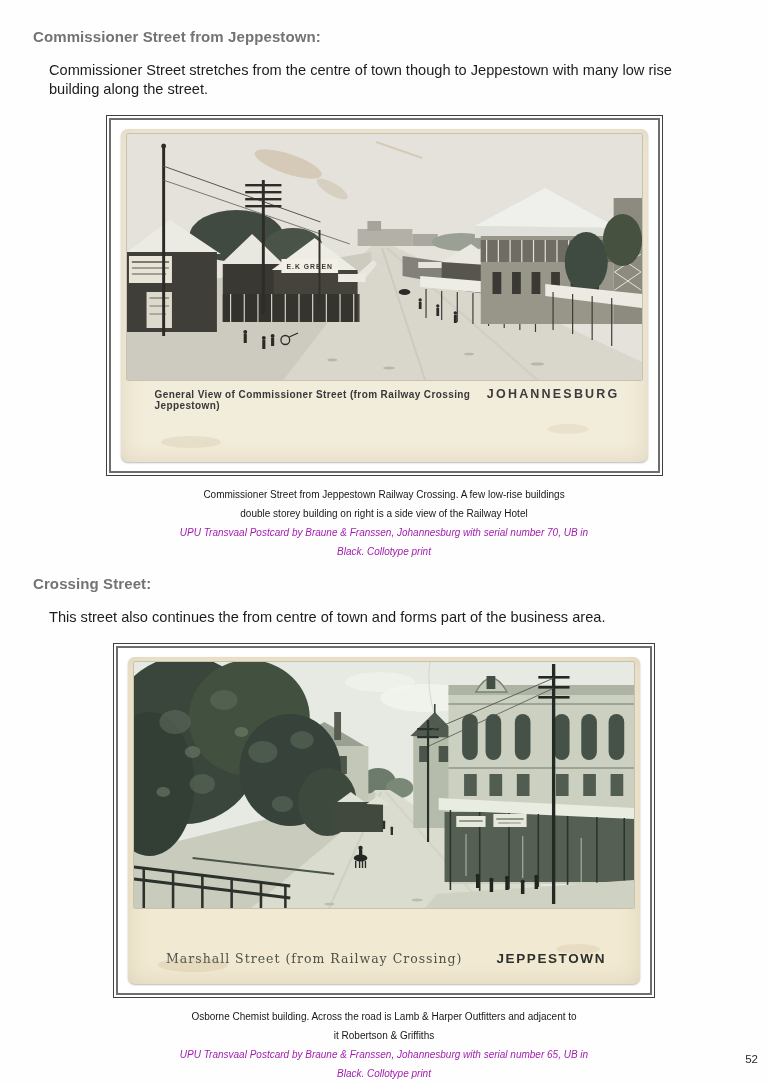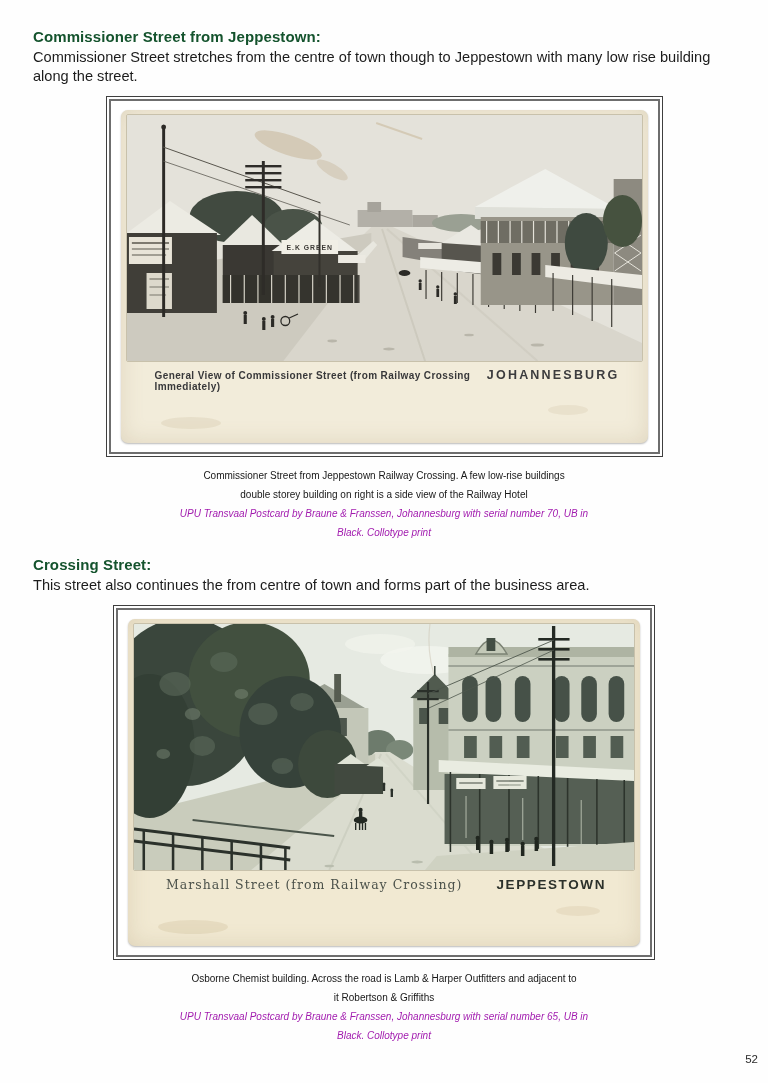--- a/index.html
+++ b/index.html
@@ -1,38 +1,38 @@
 <!DOCTYPE html>
 <html><head>
 <meta charset="utf-8">
 <style>
   html,body{margin:0;padding:0;background:#fff;}
   .page{position:relative;width:768px;height:1083px;background:#fefefe;overflow:hidden;
         font-family:"Liberation Sans",sans-serif;color:#1a1a1a;}
   .content{padding:28px 33px 0;}
-  .sec-heading{font-size:15px;font-weight:bold;margin:0 0 3px;color:#14532d;letter-spacing:.1px;}
+  .sec-heading{font-size:15px;font-weight:bold;margin:0 0 3px;color:#737373;letter-spacing:.1px;}
   .sec-heading.second{margin-top:14px;}
-  .body-text{font-size:14.6px;line-height:19px;margin:0;max-width:714px;color:#1c1c1c;}
+  .body-text{font-size:14.6px;line-height:19px;margin:16px;max-width:714px;color:#1c1c1c;}
   figure{margin:10px 0 0;text-align:center;}
   .frame{display:inline-block;border:1.6px solid #3f3f3f;padding:2px;background:#fff;}
   .frame-inner{border:2.2px solid #6e6e6e;padding:9px 10px;background:#fff;}
   .card{position:relative;border-radius:7px;text-align:left;
         box-shadow:0 1px 2px rgba(0,0,0,.28), inset 0 0 22px rgba(148,126,84,.20);}
   .card1{width:527px;height:333px;background:#f2ecda;}
   .card2{width:512px;height:327px;background:#f1e9d2;}
   .photo{position:absolute;left:5px;right:5px;top:4px;height:246px;overflow:hidden;
          border:1px solid #c8c1ab;border-radius:2px;}
   .photo svg{display:block;width:100%;height:100%;}
   .card-caption-row{position:absolute;left:0;right:0;top:258px;display:flex;
                     justify-content:space-between;align-items:baseline;}
   .card1 .card-caption-row{padding:0 28px 0 34px;}
   .card2 .card-caption-row{padding:0 34px 0 38px;}
   .inner-cap1{font-size:10px;font-weight:600;letter-spacing:.4px;color:#38383a;}
   .inner-city1{font-size:12.5px;font-weight:600;letter-spacing:2.2px;color:#3c3c3e;}
-  .inner-cap2{font-family:"DejaVu Serif",serif;font-size:12.5px;letter-spacing:1px;color:#4c524b;}
+  .inner-cap2{font-family:"DejaVu Serif",serif;font-size:12.5px;letter-spacing:1px;color:#4c524b;margin-top:36px;}
   .inner-city2{font-size:13.5px;font-weight:bold;letter-spacing:1.6px;color:#2c312b;}
   .stain{position:absolute;border-radius:50%;pointer-events:none;}
   figcaption{margin:5px auto 0;max-width:600px;font-size:10px;line-height:19px;color:#171717;}
   .credit-line{font-style:italic;color:#a21caf;}
   .page-num{position:absolute;top:1053px;right:10px;font-size:11.5px;color:#2a2a2a;}
 </style>
 </head>
 <body>
 
 <div class="page">
@@ -197,21 +197,21 @@
 
                   <g fill="#b9b6aa">
                     <ellipse cx="210" cy="226" rx="5" ry="1.4"></ellipse>
                       <ellipse cx="268" cy="234" rx="6" ry="1.5"></ellipse>
                     <ellipse cx="420" cy="230" rx="7" ry="1.6"></ellipse>
                       <ellipse cx="350" cy="220" rx="5" ry="1.3"></ellipse>
                   </g>
                 </svg>
               </div>
               <div class="card-caption-row">
-                <span class="inner-cap1">General View of Commissioner Street (from Railway Crossing Immediately)</span>
+                <span class="inner-cap1">General View of Commissioner Street (from Railway Crossing Jeppestown)</span>
                 <span class="inner-city1">JOHANNESBURG</span>
               </div>
               <div class="stain" style="left:40px;bottom:14px;width:60px;height:12px;background:rgba(170,150,105,.14);"></div>
               <div class="stain" style="right:60px;bottom:28px;width:40px;height:10px;background:rgba(170,150,105,.12);"></div>
             </div>
           </div>
         </div>
         <figcaption>
           <div class="cap-line">Commissioner Street from Jeppestown Railway Crossing. A few low-rise buildings</div>
           <div class="cap-line">double storey building on right is a side view of the Railway Hotel</div>

